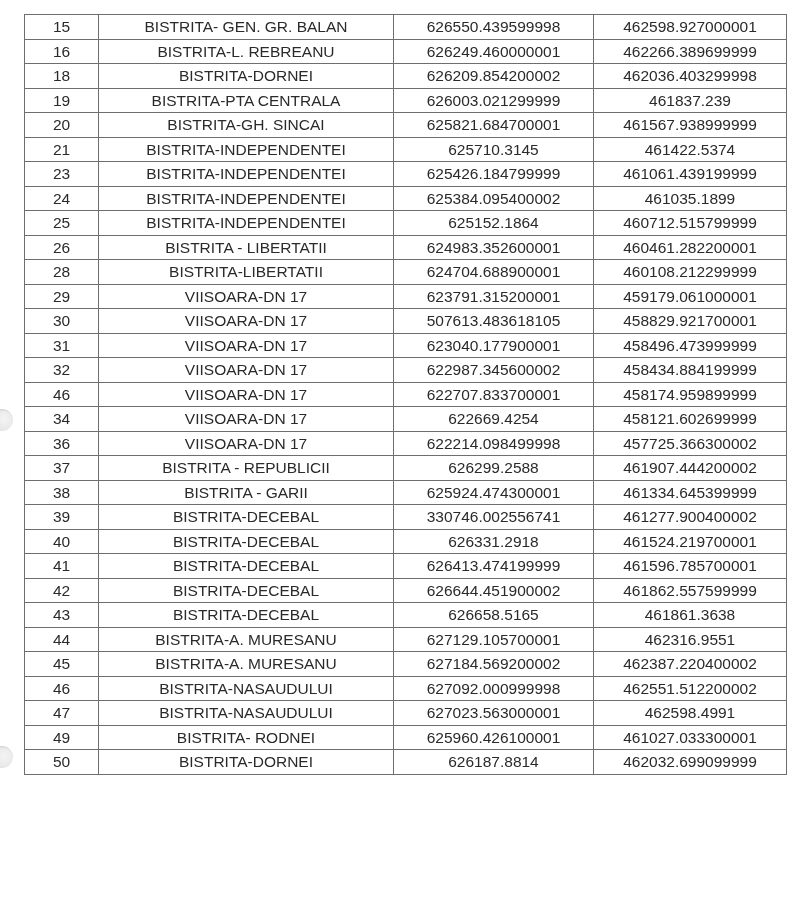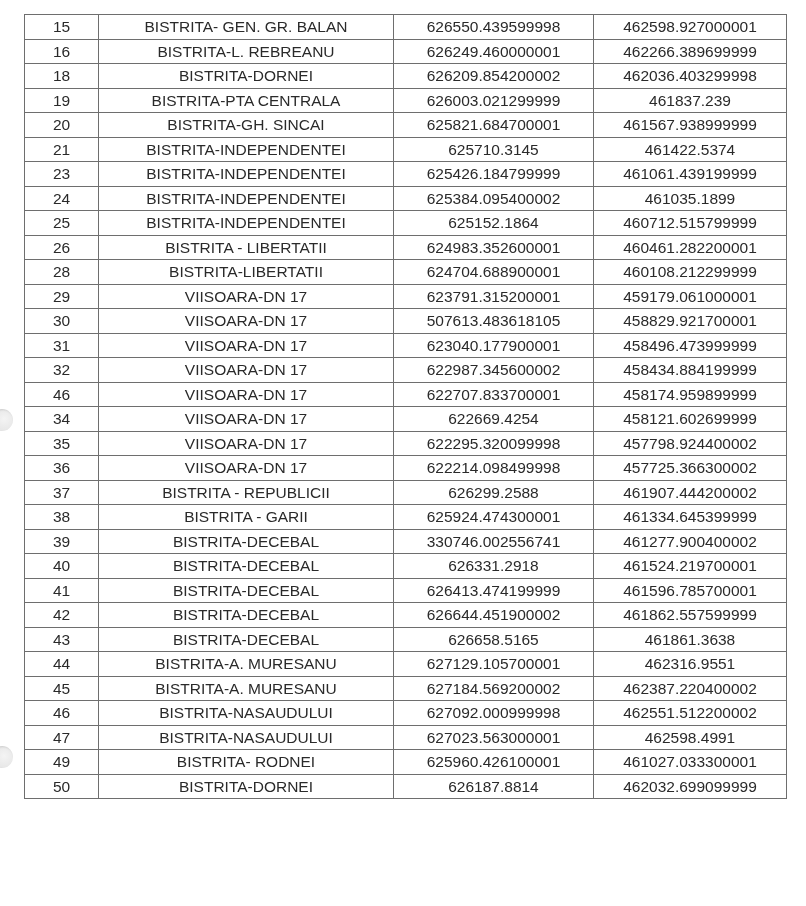--- a/index.html
+++ b/index.html
@@ -165,26 +165,20 @@
           <td>622707.833700001</td>
           <td>458174.959899999</td>
         </tr>
         <tr>
           <td>34</td>
           <td>VIISOARA-DN 17</td>
           <td>622669.4254</td>
           <td>458121.602699999</td>
         </tr>
         <tr>
-          <td>35</td>
-          <td>VIISOARA-DN 17</td>
-          <td>622295.320099998</td>
-          <td>457798.924400002</td>
-        </tr>
-        <tr>
           <td>36</td>
           <td>VIISOARA-DN 17</td>
           <td>622214.098499998</td>
           <td>457725.366300002</td>
         </tr>
         <tr>
           <td>37</td>
           <td>BISTRITA - REPUBLICII</td>
           <td>626299.2588</td>
           <td>461907.444200002</td>

